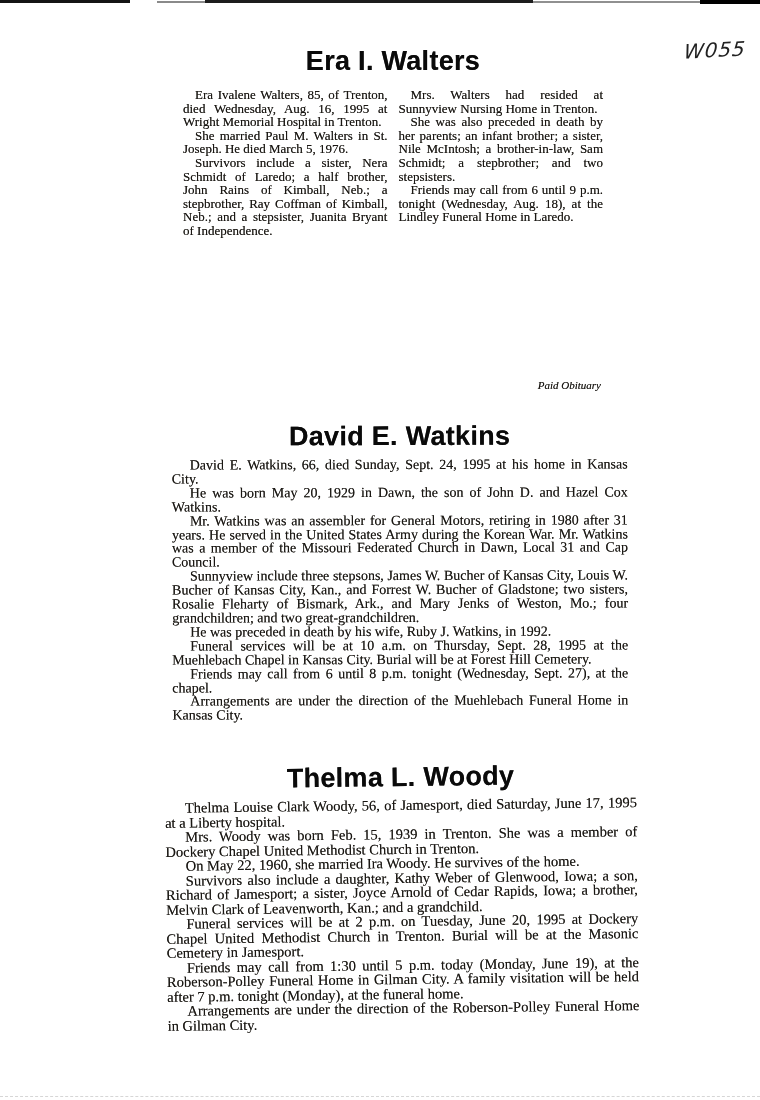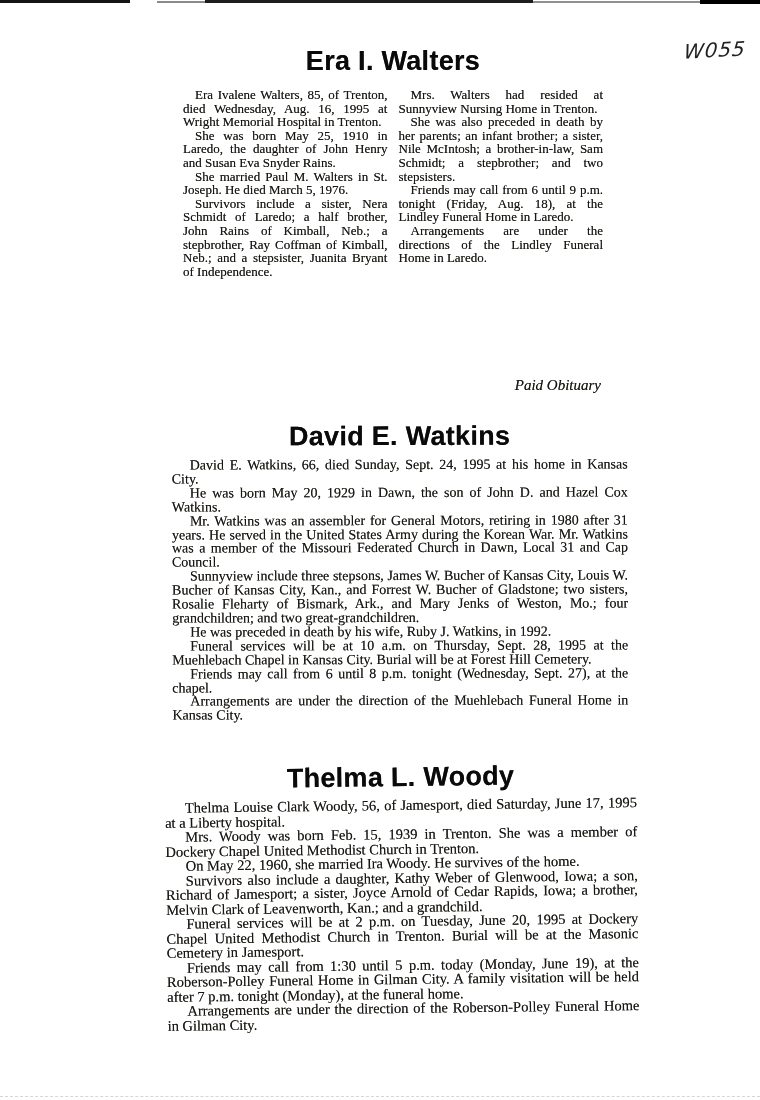--- a/index.html
+++ b/index.html
@@ -71,21 +71,21 @@
     column-gap: 11px;
     font-size: 13px;
     line-height: 13.6px;
   }
   .walters .para { text-indent: 12px; }
   .walters .byline {
     position: absolute;
     right: 2px;
     top: 291px;
     font-style: italic;
-    font-size: 15px;
+    font-size: 11px;
     text-shadow: 0 0 0.4px rgba(20,18,14,0.65);
   }
 
   
   .watkins { left: 172px; top: 421px; width: 456px; transform: rotate(-0.15deg); }
   .watkins .obit-title { margin-bottom: 6px; }
   .watkins .body { font-size: 14px; line-height: 13.9px; }
   .watkins .para { text-indent: 18px; }
 
   
@@ -106,27 +106,25 @@
   <div class="scan-bar bar-5"></div>
   <div class="scan-bottom-line"></div>
 
   <div class="handwritten">W055</div>
 
   <section class="obit walters">
     <h1 class="obit-title">Era I. Walters</h1>
     <div class="body">
       <div>
           <p class="para">Era Ivalene Walters, 85, of Trenton, died Wednesday, Aug. 16, 1995 at Wright Memorial Hospital in Trenton.</p>
-          <p class="para">She was born May 25, 1910 in Laredo, the daughter of John Henry and Susan Eva Snyder Rains.</p>
           <p class="para">She married Paul M. Walters in St. Joseph. He died March 5, 1976.</p>
           <p class="para">Survivors include a sister, Nera Schmidt of Laredo; a half brother, John Rains of Kimball, Neb.; a stepbrother, Ray Coffman of Kimball, Neb.; and a stepsister, Juanita Bryant of Independence.</p>
           <p class="para">Mrs. Walters had resided at Sunnyview Nursing Home in Trenton.</p>
           <p class="para">She was also preceded in death by her parents; an infant brother; a sister, Nile McIntosh; a brother-in-law, Sam Schmidt; a stepbrother; and two stepsisters.</p>
-          <p class="para">Friends may call from 6 until 9 p.m. tonight (Friday, Aug. 18), at the Lindley Funeral Home in Laredo.</p>
-          <p class="para">Arrangements are under the directions of the Lindley Funeral Home in Laredo.</p>
+          <p class="para">Friends may call from 6 until 9 p.m. tonight (Wednesday, Aug. 18), at the Lindley Funeral Home in Laredo.</p>
         </div>
       <div class="byline">Paid Obituary</div>
     </div>
   </section>
 
   <section class="obit watkins">
     <h1 class="obit-title">David E. Watkins</h1>
     <div class="body">
         <p class="para">David E. Watkins, 66, died Sunday, Sept. 24, 1995 at his home in Kansas City.</p>
         <p class="para">He was born May 20, 1929 in Dawn, the son of John D. and Hazel Cox Watkins.</p>

